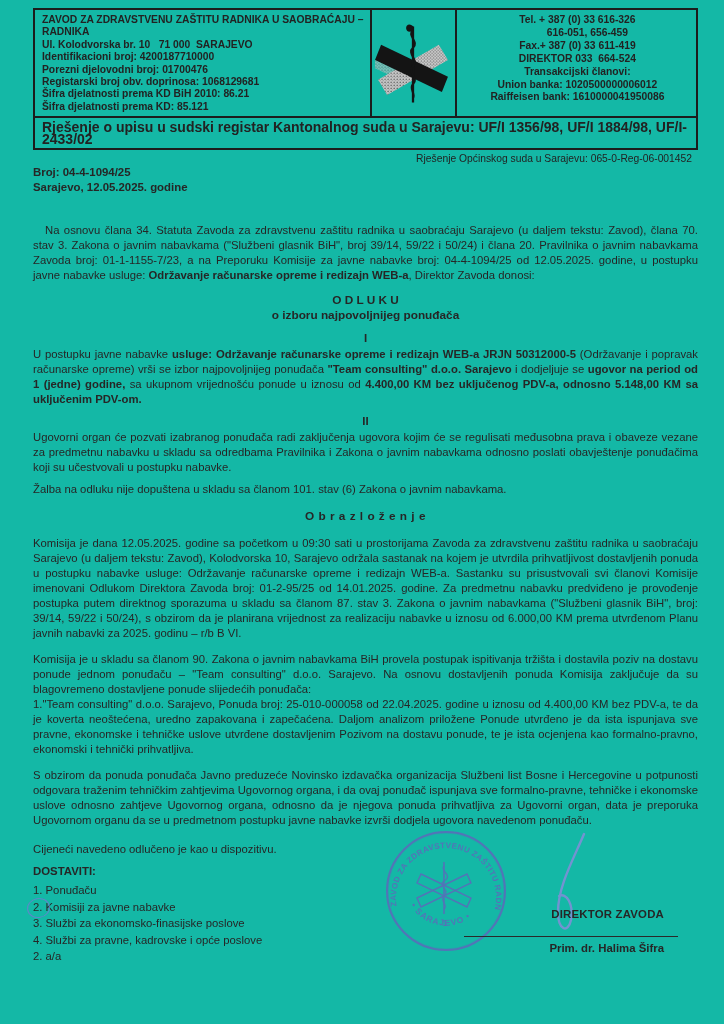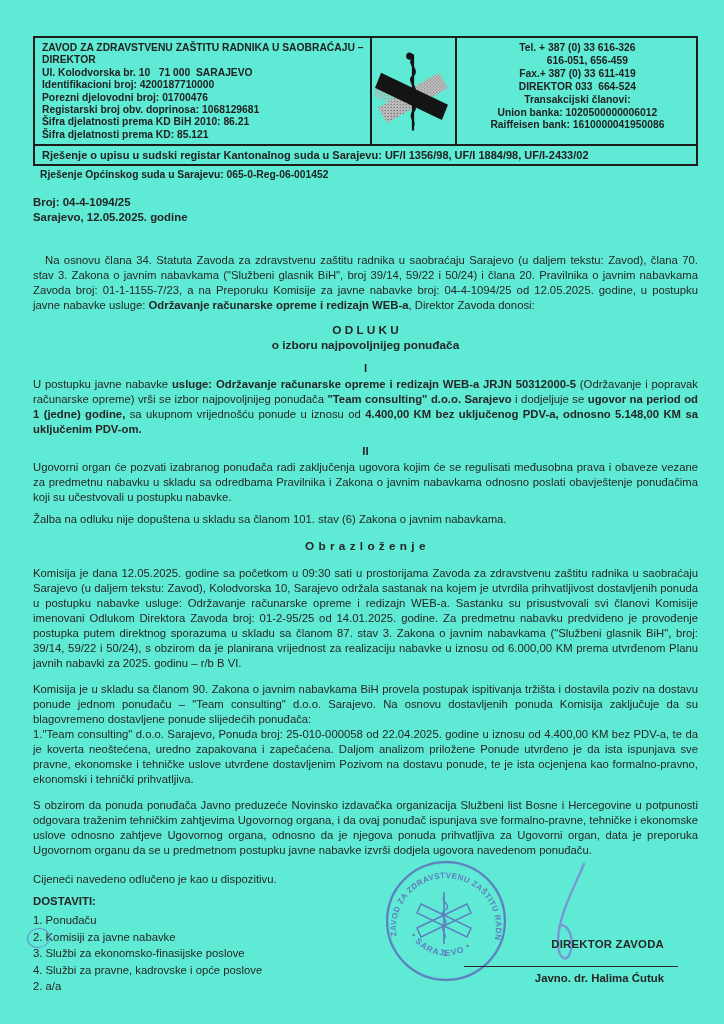--- a/index.html
+++ b/index.html
@@ -1,41 +1,41 @@
 <!DOCTYPE html>
 <html><head>
 <meta charset="utf-8">
 <style>
   html,body{margin:0;padding:0;background:#e8e8e8;}
   .page{
     position:relative;
     width:724px;height:1024px;
     margin:0 auto;
-    background:#5eead4;
+    background:#14b8a6;
     font-family:"Liberation Sans","DejaVu Sans",sans-serif;
     color:#262626;
     box-sizing:border-box;
-    padding:36px 26px 0 33px;
+    padding:8px 26px 0 33px;
     overflow:hidden;
   }
   
   .lh{display:flex;border:2px solid #1c1c1c;}
   .lh-left{flex:1;padding:4px 6px 3px 7px;border-right:2px solid #1c1c1c;}
   .lh-left div{font-size:10.3px;font-weight:bold;line-height:12.4px;white-space:pre;color:#222;}
   .lh-logo{width:88px;display:flex;align-items:center;justify-content:center;border-right:2px solid #1c1c1c;}
   .lh-right{width:238px;padding:4px 6px 3px 8px;text-align:center;}
   .lh-right div{font-size:10.3px;font-weight:bold;line-height:12.9px;white-space:pre;color:#222;}
   .reg-box{
     border:2px solid #1c1c1c;border-top:none;
-    font-size:11px;font-weight:bold;line-height:12px;
+    font-size:14px;font-weight:bold;line-height:12px;
     padding:3px 6px 3px 7px;color:#222;
   }
   .reg-line2{
-    font-size:10.3px;font-weight:bold;line-height:13px;
-    padding:2px 6px 0 7px;color:#222;margin-bottom:14px;
+    font-size:10.3px;font-weight:normal;line-height:13px;
+    padding:2px 6px 0 7px;color:#222;text-align:right;
   }
   
   .meta{font-size:11.4px;font-weight:bold;line-height:15px;margin-bottom:28px;}
   p.para{
     font-size:11.3px;line-height:15px;margin:0 0 7px 0;
     text-align:justify;
   }
   p.indent{text-indent:12px;}
   .b{font-weight:bold;}
   .cheading{
@@ -64,21 +64,21 @@
   .director .d-name{font-size:11.4px;font-weight:bold;line-height:15px;}
 </style>
 </head>
 <body>
 
 <div class="page">
 
   <div class="lh">
     <div class="lh-left">
       <div>ZAVOD ZA ZDRAVSTVENU ZAŠTITU RADNIKA U SAOBRAĆAJU –</div>
-      <div>DIREKTOR</div>
+      <div>RADNIKA</div>
       <div>Ul. Kolodvorska br. 10   71 000  SARAJEVO</div>
       <div>Identifikacioni broj: 4200187710000</div>
       <div>Porezni djelovodni broj: 01700476</div>
       <div>Registarski broj obv. doprinosa: 1068129681</div>
       <div>Šifra djelatnosti prema KD BiH 2010: 86.21</div>
       <div>Šifra djelatnosti prema KD: 85.121</div>
     </div>
     <div class="lh-logo">
       <svg width="76" height="94" viewBox="0 0 100 112">
         <defs>
@@ -167,17 +167,17 @@
       <text x="62" y="98" text-anchor="middle" font-size="9" font-weight="bold" fill="#6066bb" font-family="Liberation Sans, sans-serif">1</text>
     </svg>
 
     <svg class="sig-svg" width="70" height="120" viewBox="0 0 70 120">
       <path d="M52,4 C42,28 26,56 26,82 C26,100 36,104 39,90 C42,74 34,62 27,66" fill="none" stroke="#7e8fd6" stroke-width="2.4" stroke-linecap="round"></path>
     </svg>
 
     <div class="director">
       <div class="d-title">DIREKTOR ZAVODA</div>
       <div class="d-line"></div>
-      <div class="d-name">Javno. dr. Halima Ćutuk</div>
+      <div class="d-name">Prim. dr. Halima Šifra</div>
     </div>
   </div>
 
 </div>
 
 </body></html>

